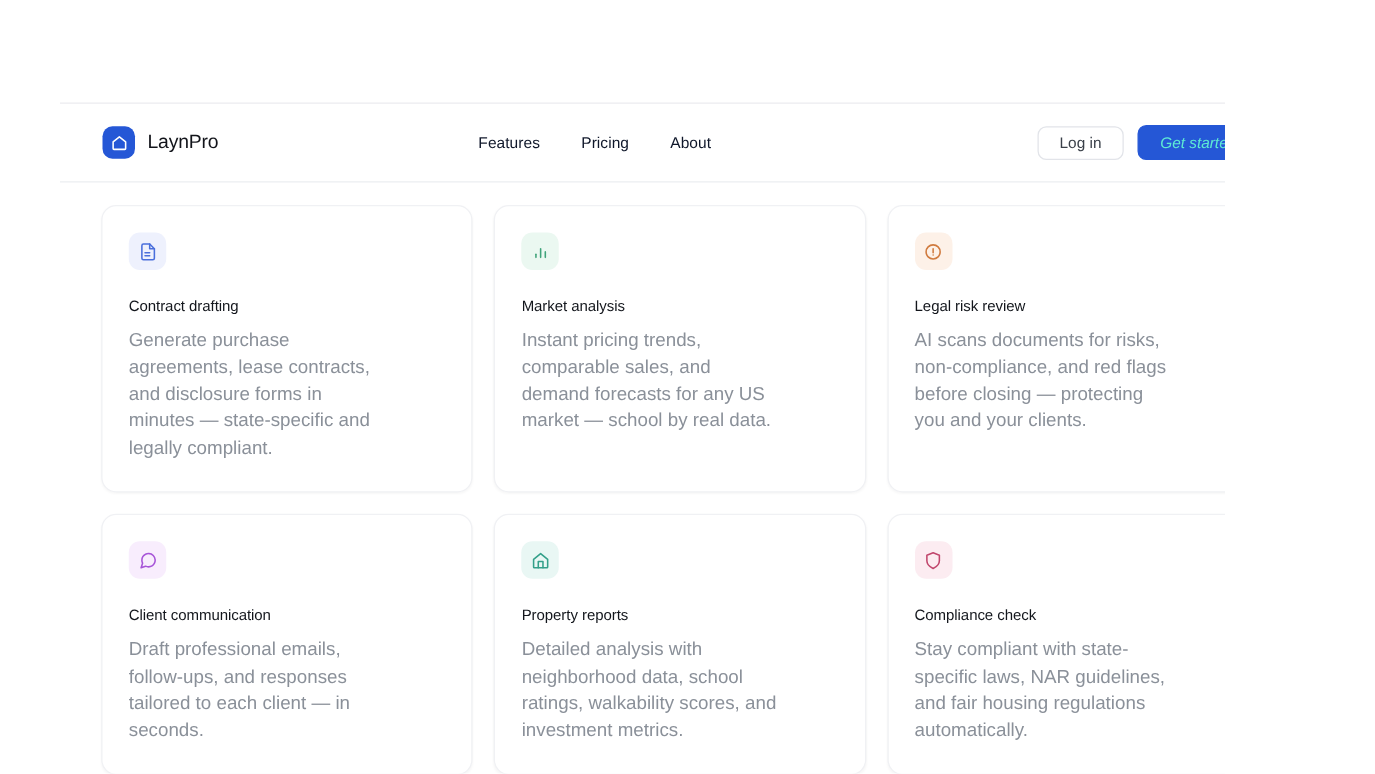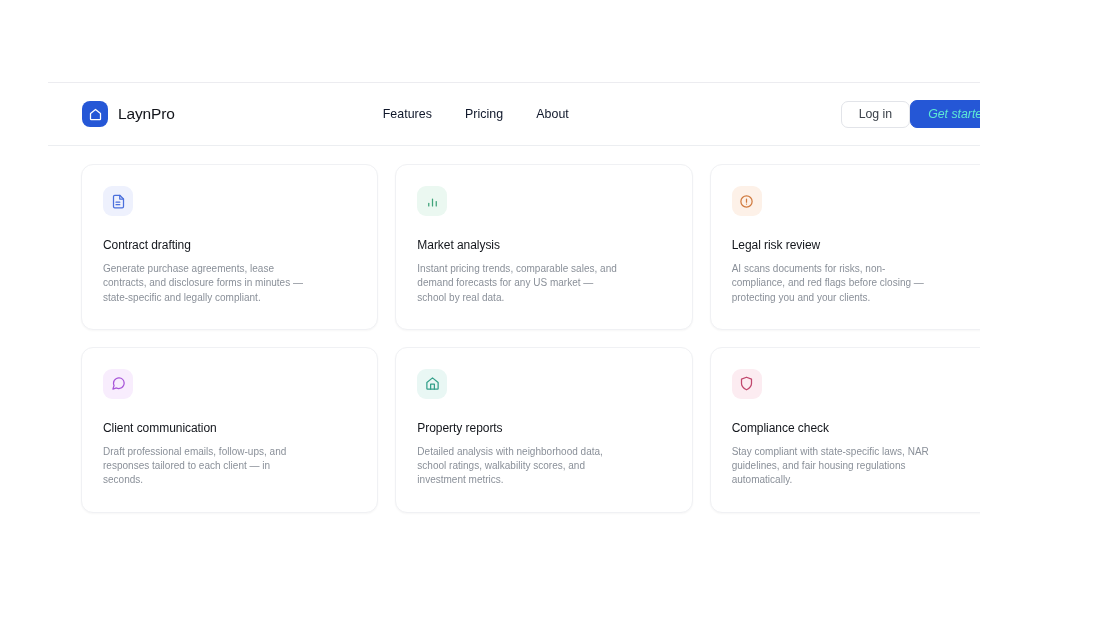--- a/index.html
+++ b/index.html
@@ -74,20 +74,21 @@
     color: #0f172a;
     text-decoration: none;
     letter-spacing: 0.05px;
     cursor: pointer;
   }
 
   .header-actions {
     margin-left: auto;
     display: flex;
     align-items: center;
+    gap: 11px;
   }
 
   .btn {
     font-family: "Liberation Sans", sans-serif;
     font-size: 12.3px;
     border-radius: 7px;
     cursor: pointer;
     line-height: 1;
     white-space: nowrap;
   }
@@ -139,21 +140,21 @@
   }
 
   .card-title {
     font-size: 12px;
     color: #13161c;
     letter-spacing: -0.05px;
     margin-bottom: 10px;
   }
 
   .card-desc {
-    font-size: 10px;
+    font-size: 15px;
     line-height: 1.43;
     color: #8a9099;
     letter-spacing: 0.01px;
     max-width: 205px;
   }
 </style>
 </head>
 <body>
 
 <div id="page">

